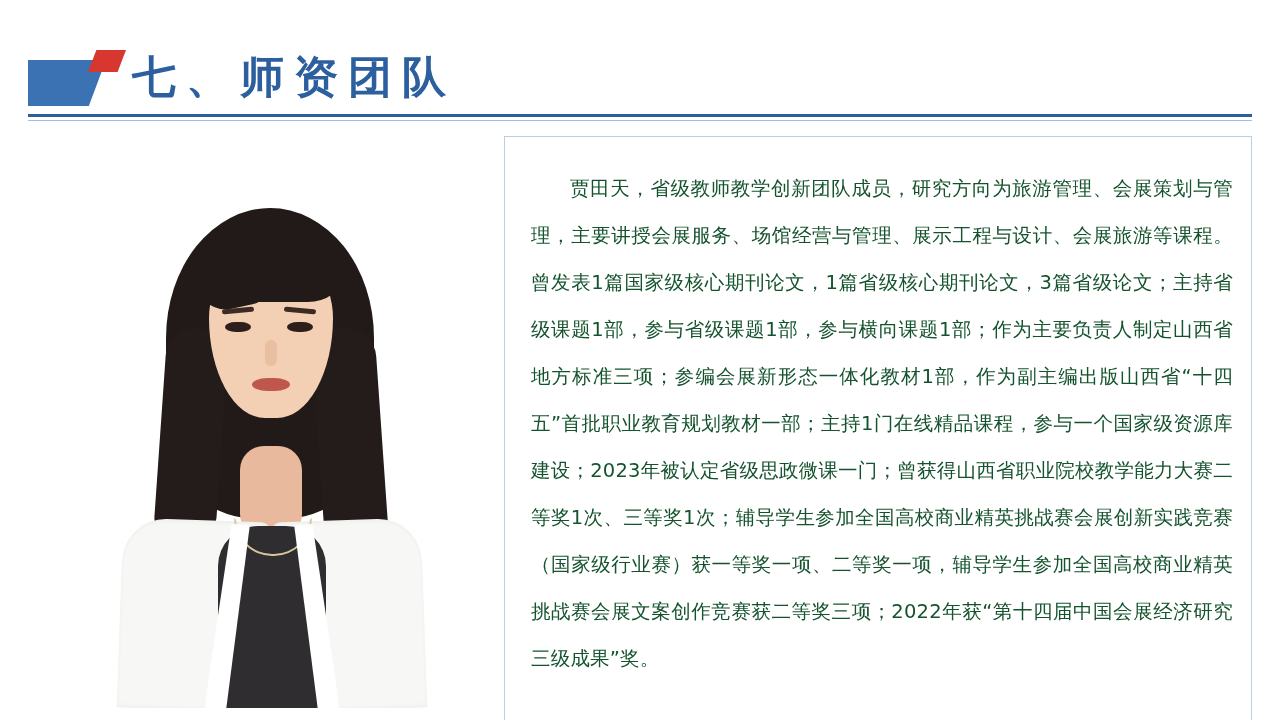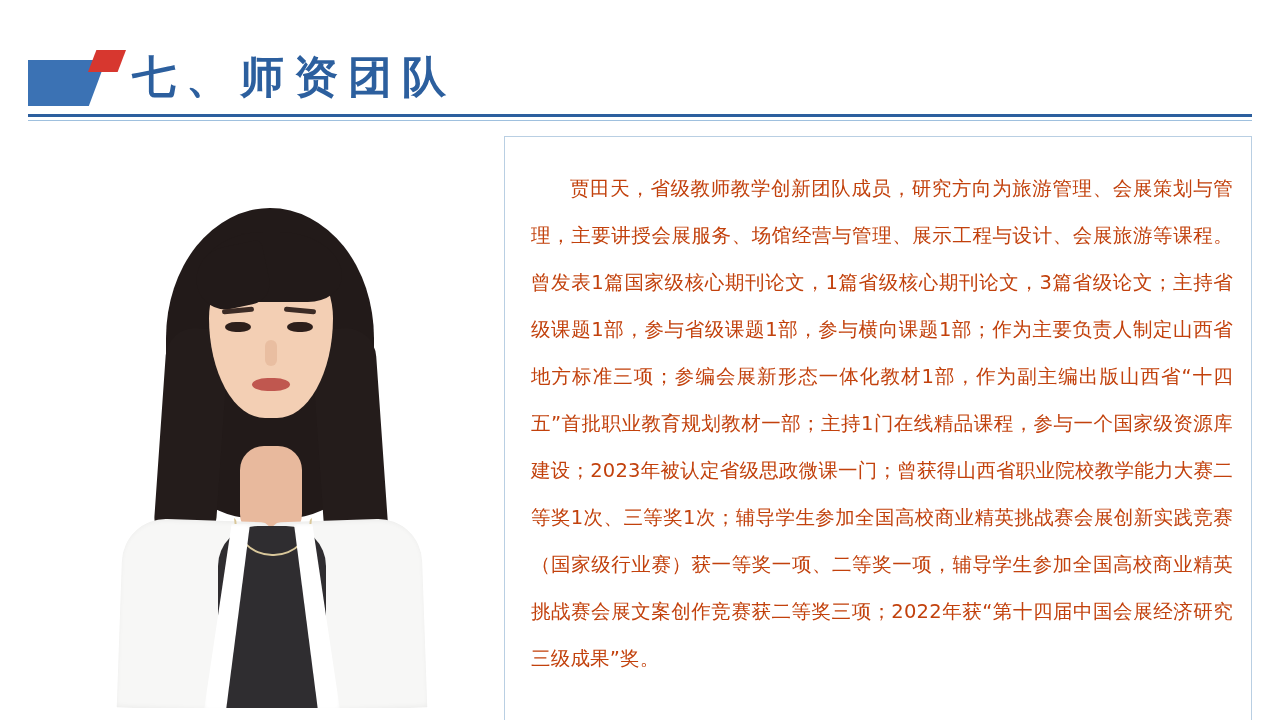--- a/index.html
+++ b/index.html
@@ -272,21 +272,21 @@
     box-sizing: border-box;
     background: #ffffff;
     overflow: hidden;
   }
   .bio {
     margin: 0;
     padding: 28px 18px 0 26px;
     font-family: "DejaVu Sans", "Liberation Sans", sans-serif;
     font-size: 19.5px;
     line-height: 47px;
-    color: #c2410c;
+    color: #14532d;
     text-align: justify;
     text-indent: 2em;
     letter-spacing: .2px;
   }
 </style>
 </head>
 <body>
 
 <div class="header">
   <div class="header-marks">

